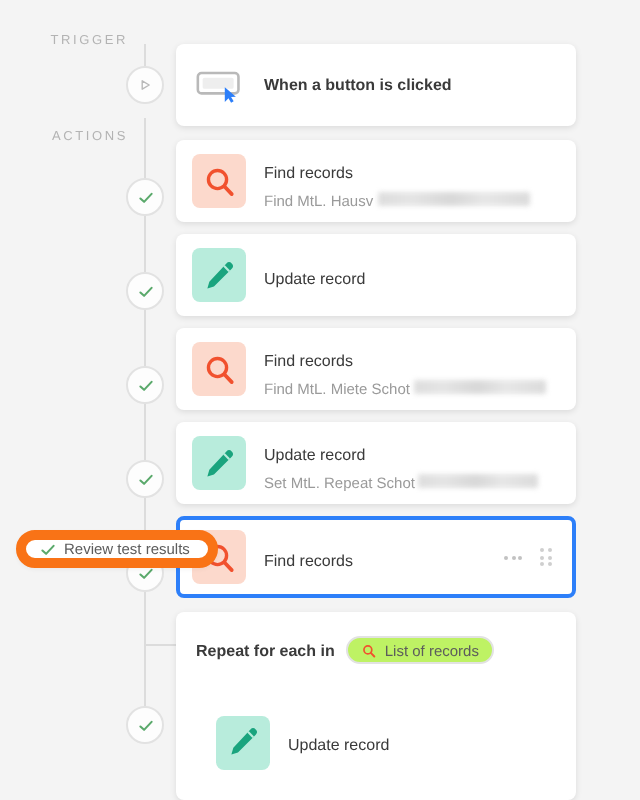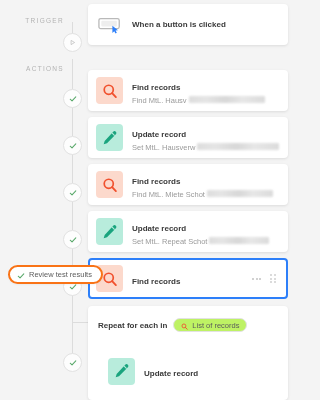--- a/index.html
+++ b/index.html
@@ -71,21 +71,21 @@
   .n4 { top: 230px; }
   .n5 { top: 277px; }
   .n6 { top: 353px; }
 
   
   .review-pill {
     position: absolute;
     left: 8px; top: 265px;
     height: 19px;
     background: #ffffff;
-    border: 2px solid #f97316;
+    border: 5px solid #f97316;
     border-radius: 10px;
     display: flex;
     align-items: center;
     gap: 4px;
     padding: 0 9px 0 7px;
     box-shadow: 0 1px 2px rgba(0,0,0,.04);
     z-index: 4;
   }
   .review-pill .txt {
     font-size: 7.5px;
@@ -95,21 +95,21 @@
 
   
   .card {
     position: absolute;
     left: 88px;
     width: 200px;
     background: #ffffff;
     border-radius: 4px;
     box-shadow: 0 1px 3px rgba(0,0,0,.10);
   }
-  .card-trigger { top: 4px; height: 41px; text-align: center; }
+  .card-trigger { top: 22px; height: 41px; text-align: center; }
   .card-a1 { top: 70px; height: 41px; }
   .card-a2 { top: 117px; height: 41px; }
   .card-a3 { top: 164px; height: 41px; }
   .card-a4 { top: 211px; height: 41px; }
   .card-a5 {
     top: 258px; height: 41px;
     border: 2px solid #2d7ff9;
     box-shadow: none;
   }
   .card-loop {
@@ -144,21 +144,21 @@
     flex: 0 0 27px;
     display: flex;
     align-items: center;
     justify-content: center;
     position: relative;
   }
 
   .card-text { min-width: 0; flex: 1 1 auto; }
   .card-title {
     font-size: 8px;
-    font-weight: bold;
+    font-weight: normal;
     color: #3a3a3a;
     line-height: 11px;
     white-space: nowrap;
   }
   .card-sub {
     font-size: 7.5px;
     color: #9a9a9a;
     line-height: 11px;
     margin-top: 1px;
     white-space: nowrap;
@@ -369,24 +369,20 @@
   <div class="card card-a2">
     <div class="card-row">
       <span class="sq-icon sq-update">
         <svg width="16" height="16" viewBox="0 0 18 18">
           <path d="M12.6 1.9 a2.1 2.1 0 0 1 3 3 L5.6 14.9 L1.9 16 L3 12.3 Z" fill="#1aa47e"></path>
           <line x1="11.2" y1="3.3" x2="14.2" y2="6.3" stroke="#b8ecdc" stroke-width="1.2"></line>
         </svg>
       </span>
       <span class="card-text">
         <span class="card-title">Update record</span>
-        <span class="card-sub">
-          <span>Set MtL. Hausverw</span>
-          <span class="blur w2"></span>
-        </span>
       </span>
     </div>
   </div>
 
   <div class="card card-a3">
     <div class="card-row">
       <span class="sq-icon sq-find">
         <svg width="16" height="16" viewBox="0 0 18 18">
           <circle cx="7.6" cy="7.6" r="5.1" fill="none" stroke="#f1512e" stroke-width="1.9"></circle>
           <line x1="11.4" y1="11.4" x2="15.6" y2="15.8" stroke="#f1512e" stroke-width="2.1" stroke-linecap="round"></line>

